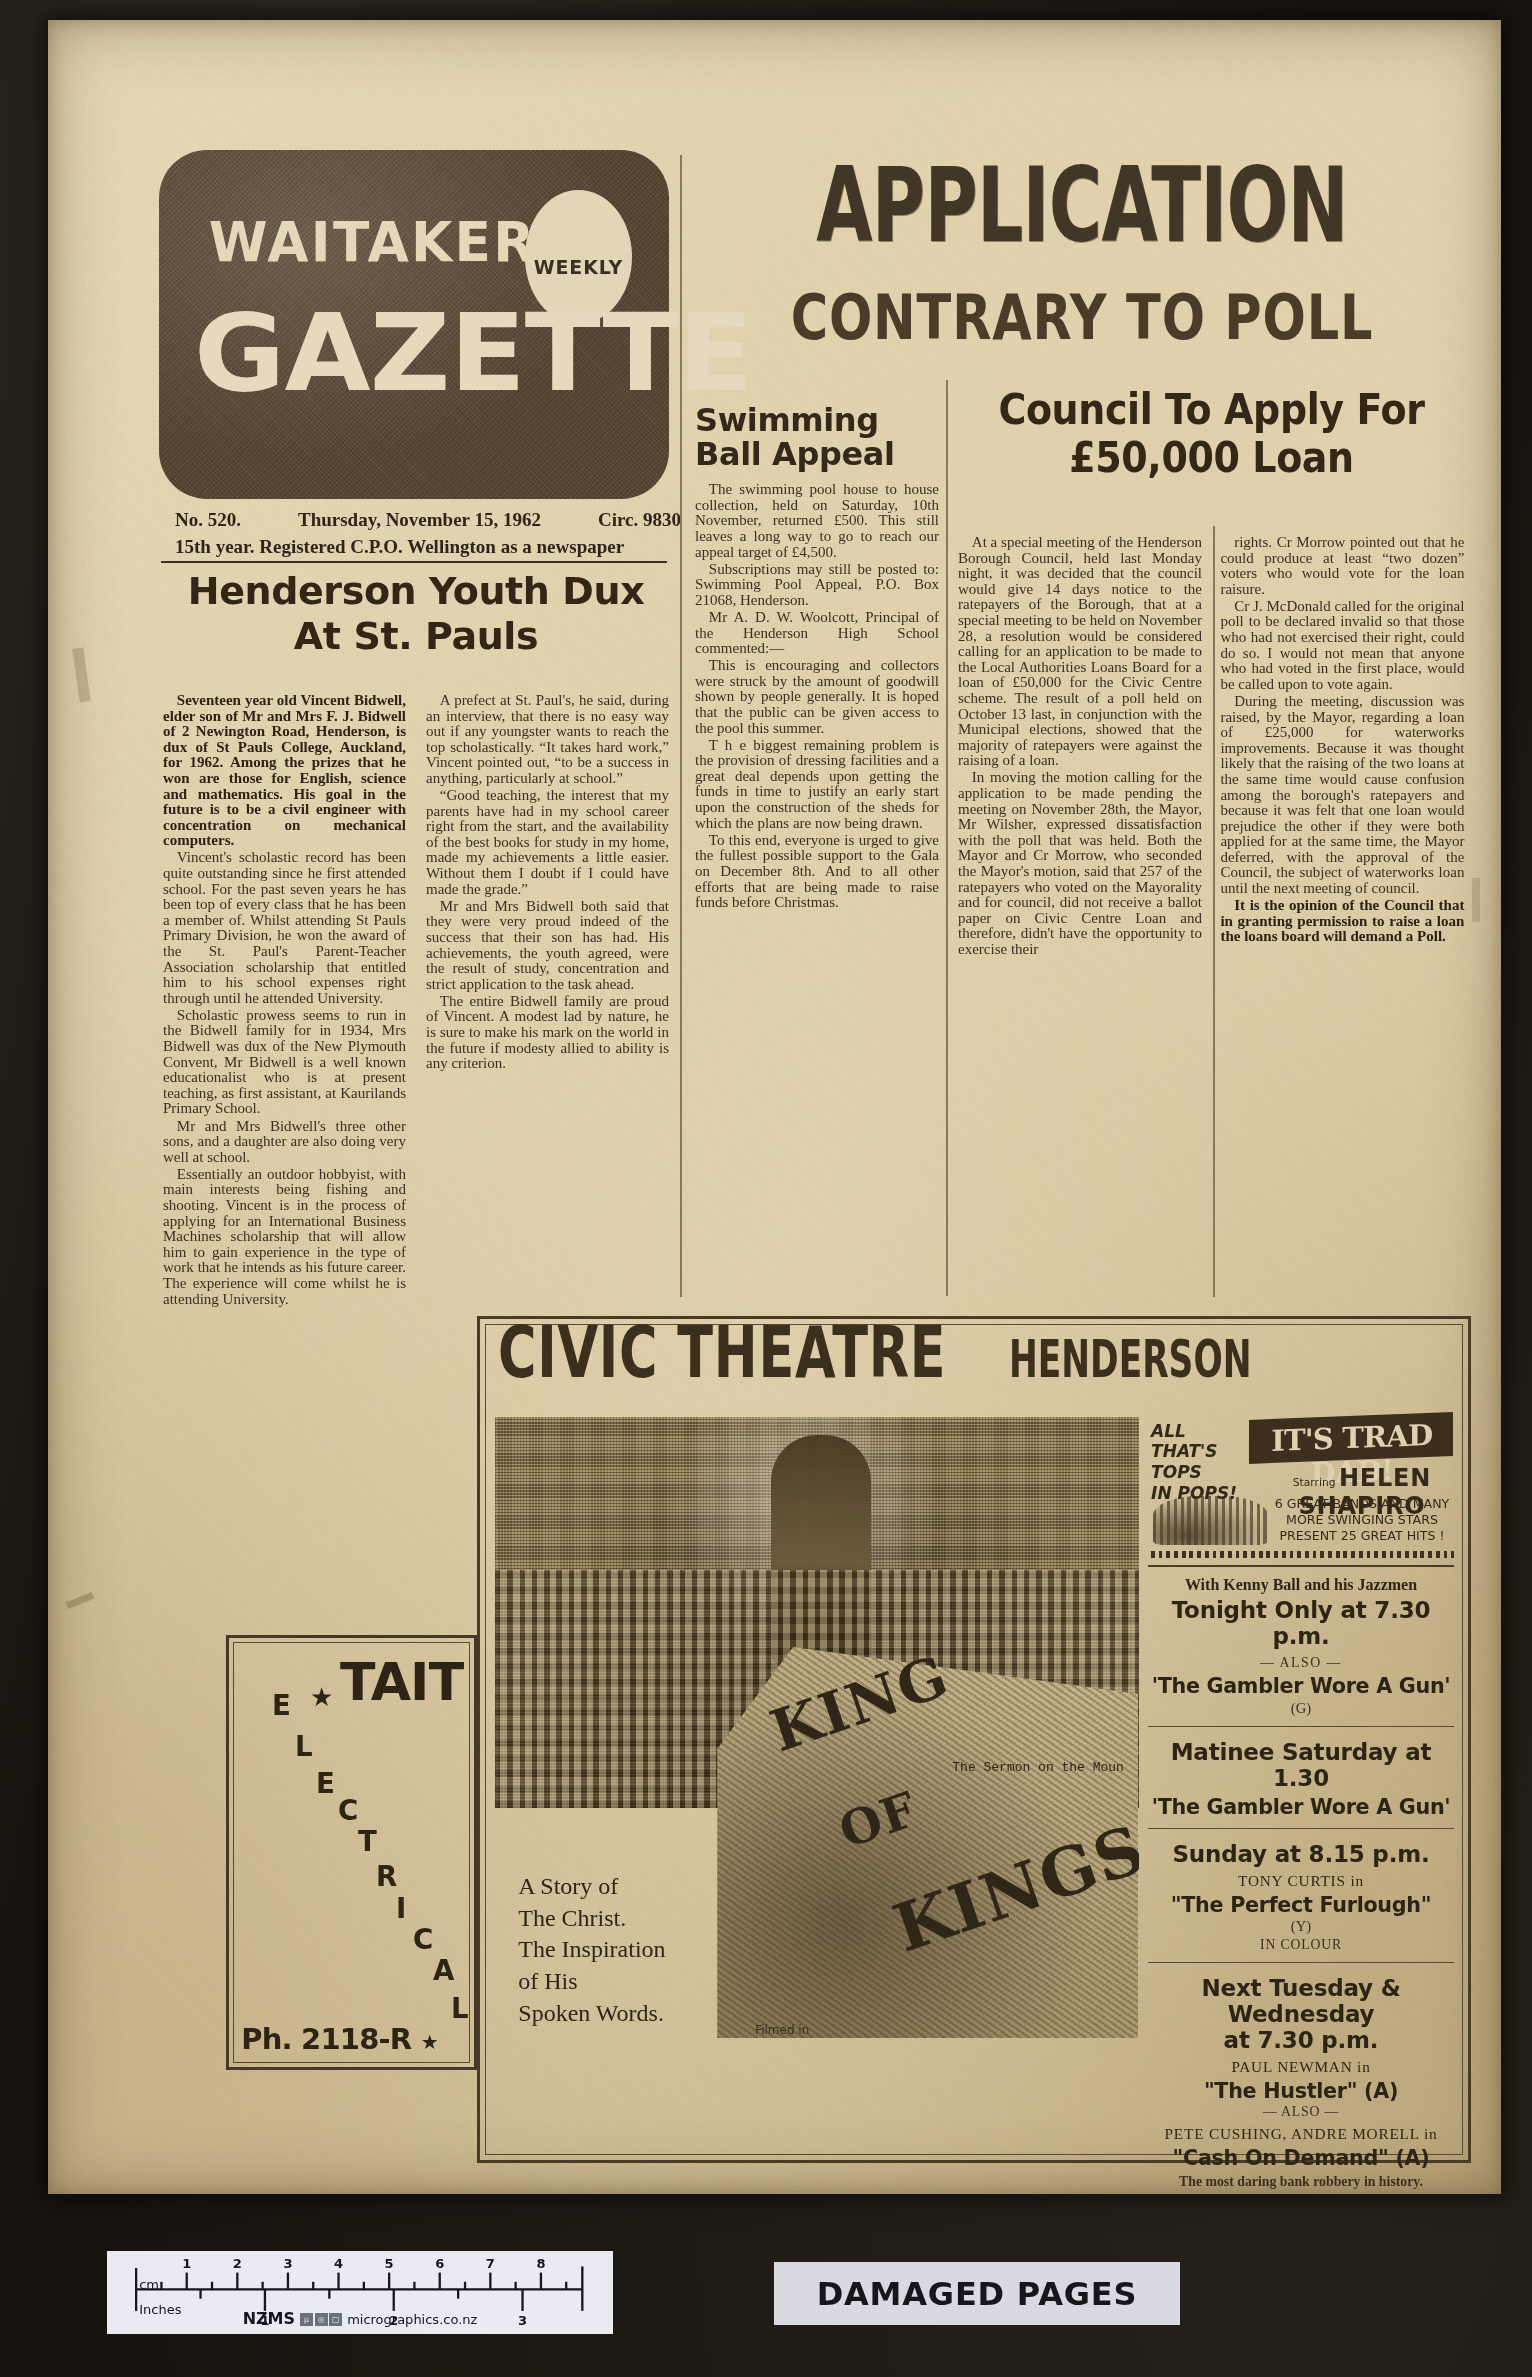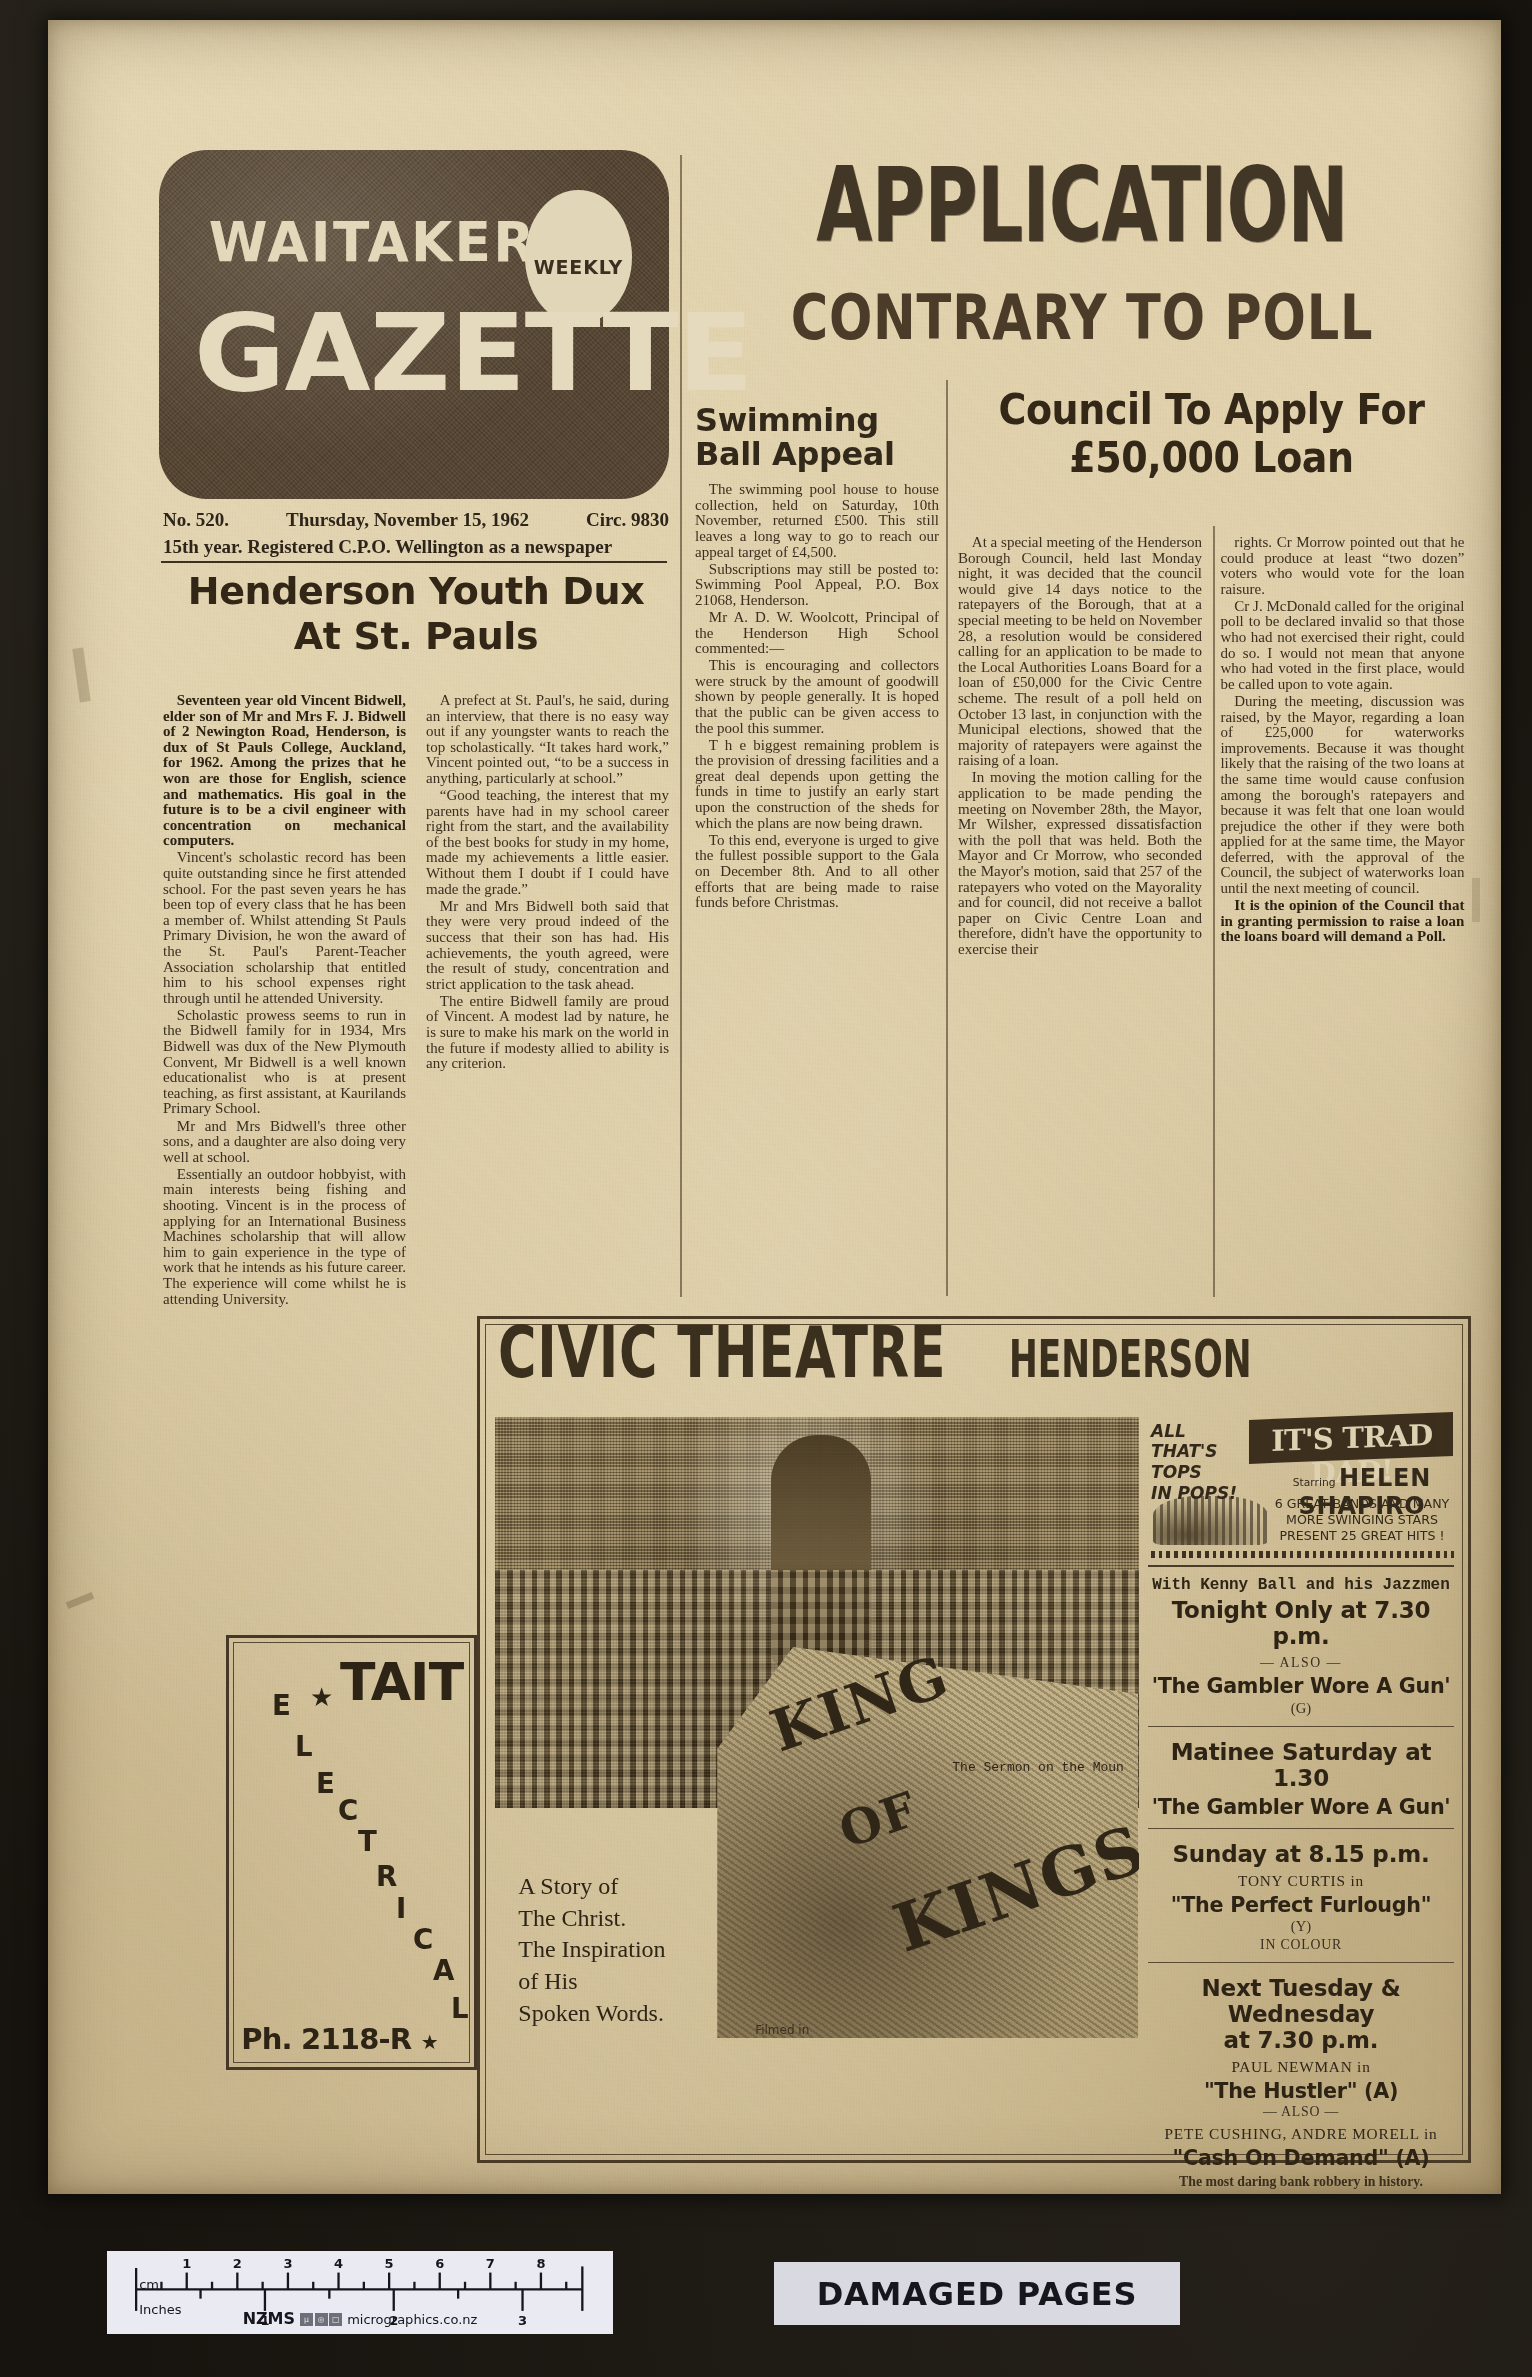--- a/index.html
+++ b/index.html
@@ -54,21 +54,21 @@
     border-radius:50%;background:#e2d6b8;}
   #weekly-badge span{position:absolute;left:0;right:0;top:66px;text-align:center;
     font-family:"DejaVu Sans",sans-serif;font-weight:700;font-size:19px;
     letter-spacing:0.8px;color:#3a2f20;}
   #masthead-gazette{position:absolute;left:35px;top:150px;
     font-family:"DejaVu Sans",sans-serif;font-weight:700;
     font-size:107px;line-height:1;letter-spacing:-0.8px;color:#e6dabe;
     transform:scaleX(1.04);transform-origin:left;}
 
   
-  #issue-line{position:absolute;left:115px;top:489px;width:506px;
+  #issue-line{position:absolute;left:127px;top:489px;width:506px;
     font-family:"Liberation Serif",serif;font-weight:700;font-size:19px;
     color:#2d241a;}
   #issue-line .row{display:flex;justify-content:space-between;margin-bottom:5.4px;}
   #issue-line .row2{font-size:19px;}
   #issue-rule{position:absolute;left:113px;top:541px;width:506px;height:2.3px;background:#3a2f21;}
 
   
   #banner-head{position:absolute;left:651px;top:135px;width:766px;}
   #banner-line1{font-family:"DejaVu Sans",sans-serif;font-weight:700;
     font-size:75px;line-height:.96;letter-spacing:-0.8px;color:#423626;
@@ -178,21 +178,21 @@
   #trad-band{position:absolute;left:4.6px;top:80px;width:115px;height:49px;
     background:
       repeating-linear-gradient(90deg, rgba(50,40,25,.7) 0 3.1px, transparent 3.1px 6.9px),
       radial-gradient(ellipse at 30% 80%, #4a3c26, transparent 70%);
     border-radius:40% 40% 8% 8%;opacity:.85;}
   #trad-rule{position:absolute;left:3.1px;right:0;top:135px;height:6.9px;
     background:repeating-linear-gradient(90deg,#3e311f 0 3.8px,transparent 3.8px 7.7px);}
 
   .session{padding:9.2px 3.1px 9.2px;border-bottom:1.5px solid #5a4a32;text-align:center;}
   .session:last-child{border-bottom:none;}
-  .s-pre{font-family:Liberation Mono, monospace;font-weight:700;font-size:16px;color:#2e2517;}
+  .s-pre{font-family:Liberation Serif, serif;font-weight:700;font-size:16px;color:#2e2517;}
   .s-time{font-family:"DejaVu Sans",sans-serif;font-weight:700;font-size:23px;color:#2e2416;
     margin-top:3.1px;letter-spacing:-0.2px;}
   .s-also{font-family:"Liberation Serif",serif;font-size:13.8px;color:#3a3021;margin-top:6.1px;letter-spacing:1.5px;}
   .s-star{font-family:"Liberation Serif",serif;font-size:15.3px;color:#2f2618;margin-top:4.6px;letter-spacing:0.8px;}
   .s-film{font-family:"DejaVu Sans",sans-serif;font-weight:700;font-size:20.7px;color:#2c2315;margin-top:3.1px;letter-spacing:-0.3px;}
   .s-cert{font-family:"Liberation Serif",serif;font-size:14.6px;color:#3a3021;margin-top:1.5px;}
   .s-note{font-family:"Liberation Serif",serif;font-size:13.8px;color:#3a3021;margin-top:1.5px;letter-spacing:0.8px;}
   .s-blurb{font-family:"Liberation Serif",serif;font-weight:700;font-size:13.8px;color:#352b1c;margin-top:3.1px;line-height:1.25;}
 
   

